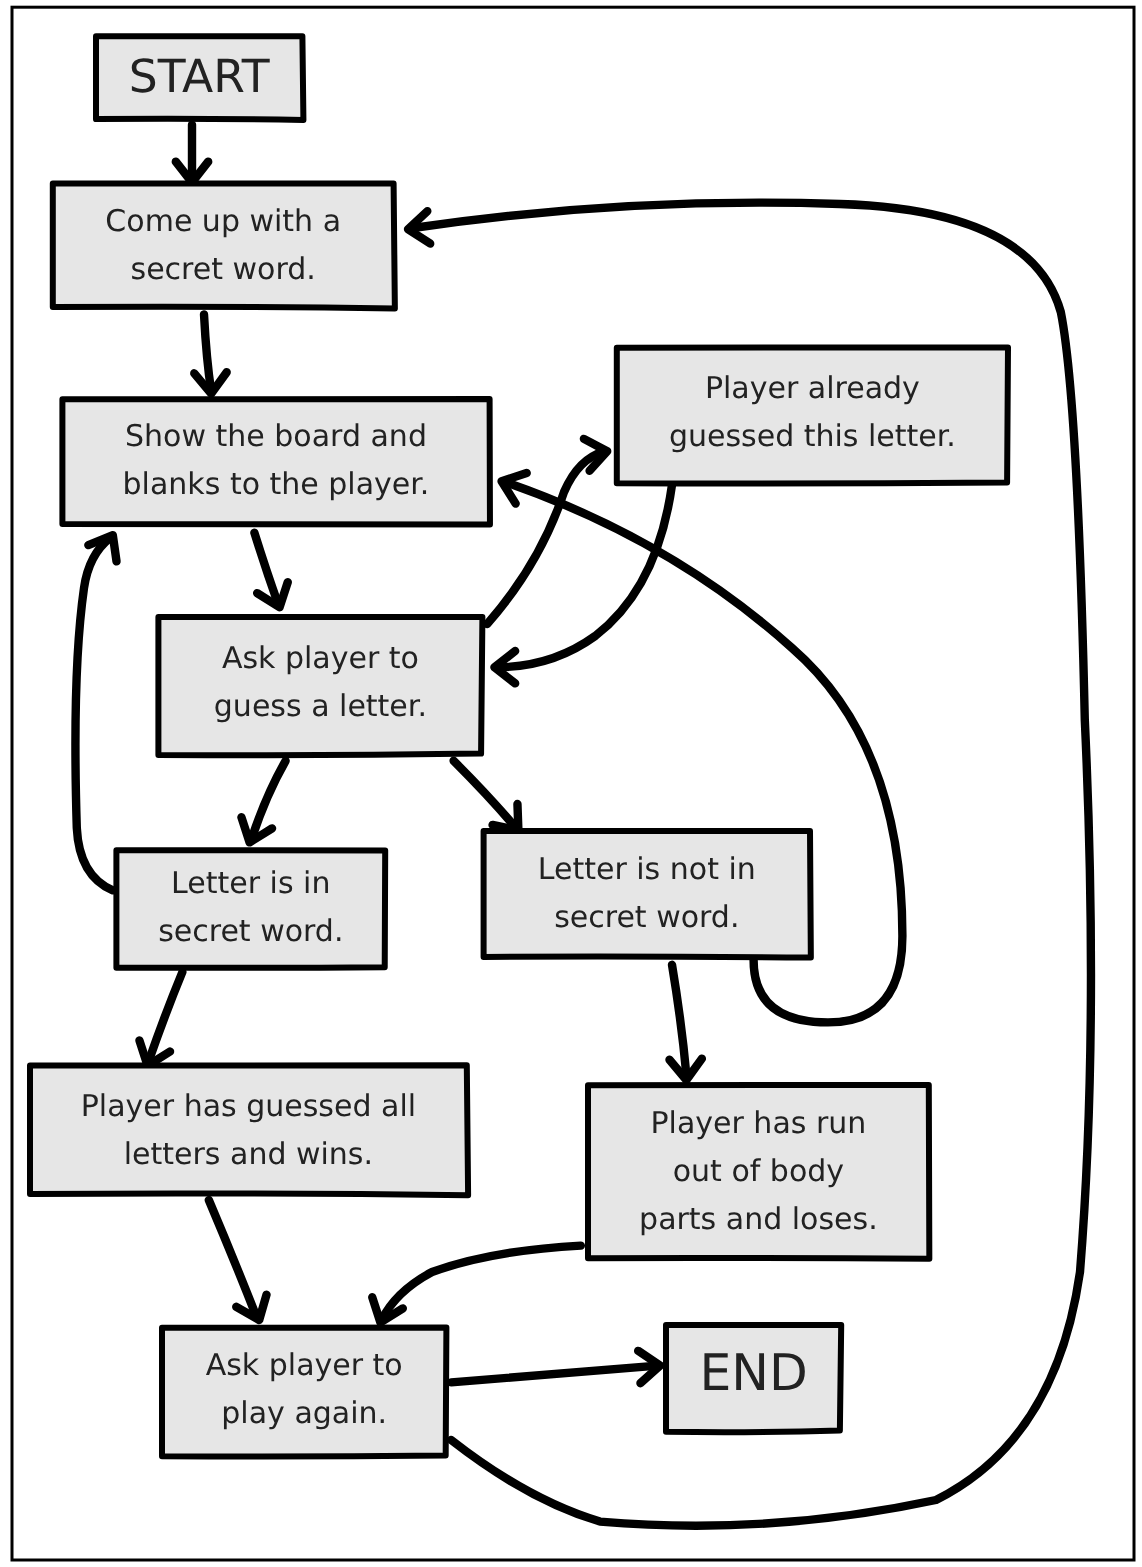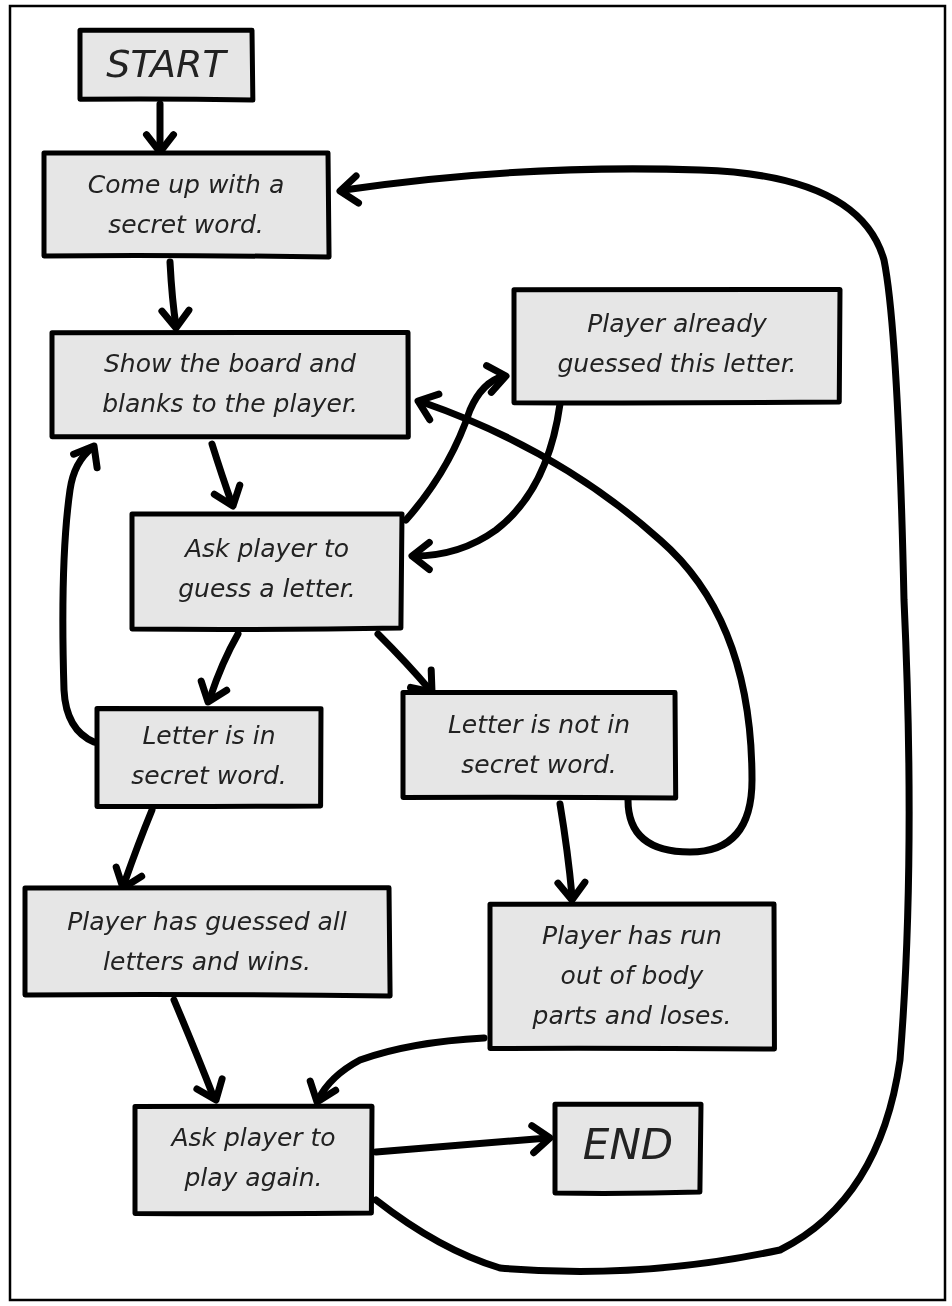--- a/index.html
+++ b/index.html
@@ -1,17 +1,17 @@
 <!DOCTYPE html>
 <html><head>
   <meta charset="utf-8">
   <style>
     html, body { margin: 0; padding: 0; background: #ffffff; }
     body { width: 952px; height: 1306px; position: relative; overflow: hidden; }
-    #stage { position: absolute; left: 0; top: 0; width: 952px; height: 1306px; font-style: italic; }
+    #stage { position: absolute; left: 0; top: 0; width: 952px; height: 1306px; }
     svg text {
       font-family: "DejaVu Sans", sans-serif;
       fill: #222222;
       text-anchor: middle;
       dominant-baseline: middle;
     }
     .box { stroke: #000; stroke-width: 5; stroke-linejoin: round; }
     .edge { fill: none; stroke: #000; stroke-width: 7; stroke-linecap: round; stroke-linejoin: round; }
     .head { fill: none; stroke: #000; stroke-width: 7; stroke-linecap: round; stroke-linejoin: round; }
   </style>

